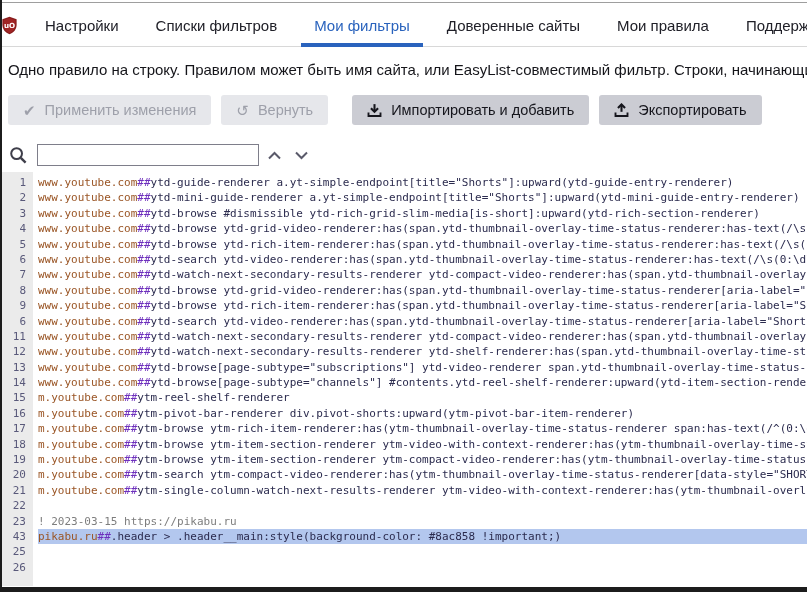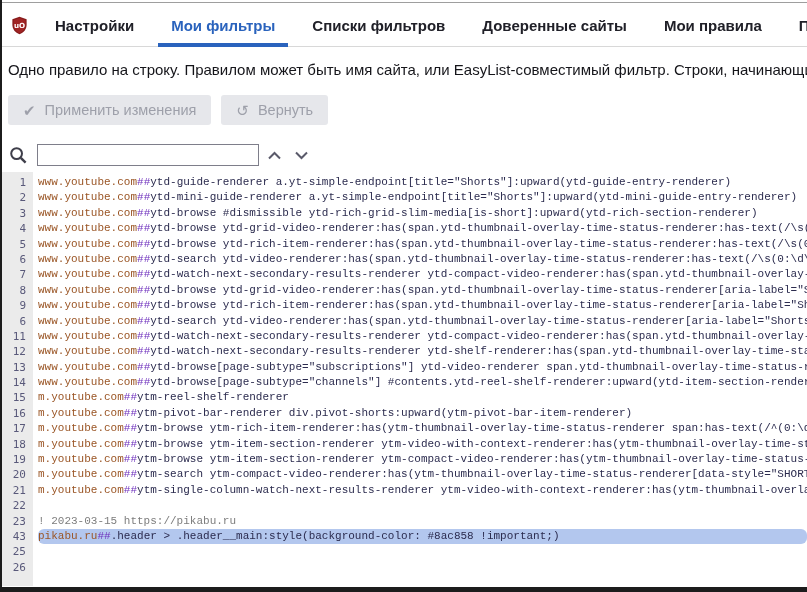--- a/index.html
+++ b/index.html
@@ -5,26 +5,26 @@
   html,body{margin:0;padding:0;background:#fff;}
   .window{
     position:relative;width:807px;height:592px;overflow:hidden;background:#fff;
     font-family:"Liberation Sans",sans-serif;color:#1b1b22;
   }
   .top-edge{position:absolute;top:2px;left:0;right:0;height:1px;background:#9e9e9e;}
   .left-edge{position:absolute;top:0;left:0;bottom:0;width:2px;background:#1c1c1c;z-index:5;}
   .bottom-edge{position:absolute;left:0;right:0;bottom:0;height:5px;background:#1c1c1c;z-index:5;}
 
   
-  .tabbar{display:flex;align-items:stretch;height:41px;margin-top:5px;padding-left:10px;
+  .tabbar{display:flex;align-items:stretch;height:41px;margin-top:5px;
           border-bottom:1px solid #d8d8d8;white-space:nowrap;}
   .logo{align-self:center;margin-right:13px;line-height:0;flex:none;}
   .tabs{display:flex;align-items:stretch;}
   .tab{display:flex;align-items:center;padding:0 13px;margin-right:11px;font-size:15px;
-       color:#202028;position:relative;cursor:pointer;white-space:nowrap;font-weight:bold;}
+       color:#202028;position:relative;cursor:pointer;white-space:nowrap;}
   .tab.active{color:var(--accent,#2a63bd);}
   .tab.active::after{content:"";position:absolute;left:0;right:0;bottom:-1px;height:4px;
        background:var(--accent,#2a63bd);}
 
   
   .desc{margin:14px 0 0 8px;font-size:15px;color:#15151a;white-space:nowrap;overflow:hidden;}
 
   
   .toolbar{display:flex;margin-top:17px;padding-left:8px;align-items:center;}
   .btn{display:inline-flex;align-items:center;height:30px;padding:0 15px;margin-right:10px;
@@ -42,22 +42,22 @@
        font-family:"DejaVu Sans Mono",monospace;font-size:13px;padding:0 4px;outline:none;box-sizing:border-box;}
   .chev{line-height:0;padding:3px 4px;cursor:pointer;margin-left:4px;}
 
   
   .editor{display:flex;margin-top:4px;height:414px;overflow:hidden;
           font-family:"DejaVu Sans Mono",monospace;font-size:11px;line-height:15.4px;}
   .gutter{flex:none;width:33px;background:#ebebeb;color:#59597a;text-align:right;
           padding:3px 7px 0 0;box-sizing:border-box;}
   .ln{height:15.4px;}
   .code{flex:1;padding:3px 0 0 5px;overflow:hidden;white-space:pre;color:var(--tok-body,#2b2b4e);}
-  .row{height:15.4px;white-space:pre;font-family:Liberation Mono, monospace;}
-  .row.selected{background:var(--selection,#b3c7ee);border-radius:6px;}
+  .row{height:15.4px;white-space:pre;}
+  .row.selected{background:var(--selection,#b3c7ee);}
   .tok-domain{color:var(--tok-domain,#9a5525);}
   .tok-sep{color:var(--tok-sep,#6e30bd);}
   .tok-body{color:var(--tok-body,#2b2b4e);}
   .tok-comment{color:var(--tok-comment,#7d7d7d);}
 </style>
 </head>
 <body>
 
 <div class="window">
   <div class="top-edge"></div>
@@ -65,38 +65,58 @@
   <header class="tabbar">
     <span class="logo">
       <svg width="19" height="19" viewBox="0 0 24 24">
         <path d="M12 1 3 4.2v6.8c0 5.6 3.8 10.2 9 12 5.2-1.8 9-6.4 9-12V4.2Z" fill="#871c1c"></path>
         <path d="M12 2.6 4.5 5.3v5.7c0 4.8 3.2 8.8 7.5 10.4 4.3-1.6 7.5-5.6 7.5-10.4V5.3Z" fill="#a02424"></path>
         <text x="12" y="15" font-size="9" fill="#ffffff" text-anchor="middle" font-family="DejaVu Sans, sans-serif" font-weight="bold">uO</text>
       </svg>
     </span>
     <nav class="tabs">
         <div class="tab">Настройки</div>
+        <div class="tab">Списки фильтров</div>
         <div class="tab active">Мои фильтры</div>
-        <div class="tab">Списки фильтров</div>
         <div class="tab">Доверенные сайты</div>
         <div class="tab">Мои правила</div>
         <div class="tab">Поддержка</div>
       </nav>
   </header>
 
   <p class="desc">Одно правило на строку. Правилом может быть имя сайта, или EasyList-совместимый фильтр. Строки, начинающиеся с восклицательного знака, будут проигнорированы.</p>
 
   <div class="toolbar">
     <button class="btn disabled" disabled="">
       <span class="ic glyph">✔</span>
       <span>Применить изменения</span>
     </button>
     <button class="btn disabled" disabled="">
       <span class="ic glyph">↺</span>
       <span>Вернуть</span>
+    </button>
+    <button class="btn import-extra">
+      <span class="ic">
+        <svg width="15" height="15" viewBox="0 0 16 16">
+          <path d="M8 1.2v7.6" stroke="currentColor" stroke-width="2.2" fill="none"></path>
+          <path d="M4.2 5.6 8 9.4l3.8-3.8" stroke="currentColor" stroke-width="2.2" fill="none"></path>
+          <path d="M1.6 10.2v3.6h12.8v-3.6" stroke="currentColor" stroke-width="2" fill="none"></path>
+        </svg>
+      </span>
+      <span>Импортировать и добавить</span>
+    </button>
+    <button class="btn">
+      <span class="ic">
+        <svg width="15" height="15" viewBox="0 0 16 16">
+          <path d="M8 9.4V1.8" stroke="currentColor" stroke-width="2.2" fill="none"></path>
+          <path d="M4.2 5.3 8 1.5l3.8 3.8" stroke="currentColor" stroke-width="2.2" fill="none"></path>
+          <path d="M1.6 10.2v3.6h12.8v-3.6" stroke="currentColor" stroke-width="2" fill="none"></path>
+        </svg>
+      </span>
+      <span>Экспортировать</span>
     </button>
   </div>
 
   <div class="searchbar">
     <span class="sicon">
       <svg width="19" height="19" viewBox="0 0 19 19">
         <circle cx="7.6" cy="7.6" r="5.4" stroke="#3e3e4a" stroke-width="2" fill="none"></circle>
         <line x1="11.8" y1="11.8" x2="16.6" y2="16.6" stroke="#3e3e4a" stroke-width="2.4"></line>
       </svg>
     </span>

